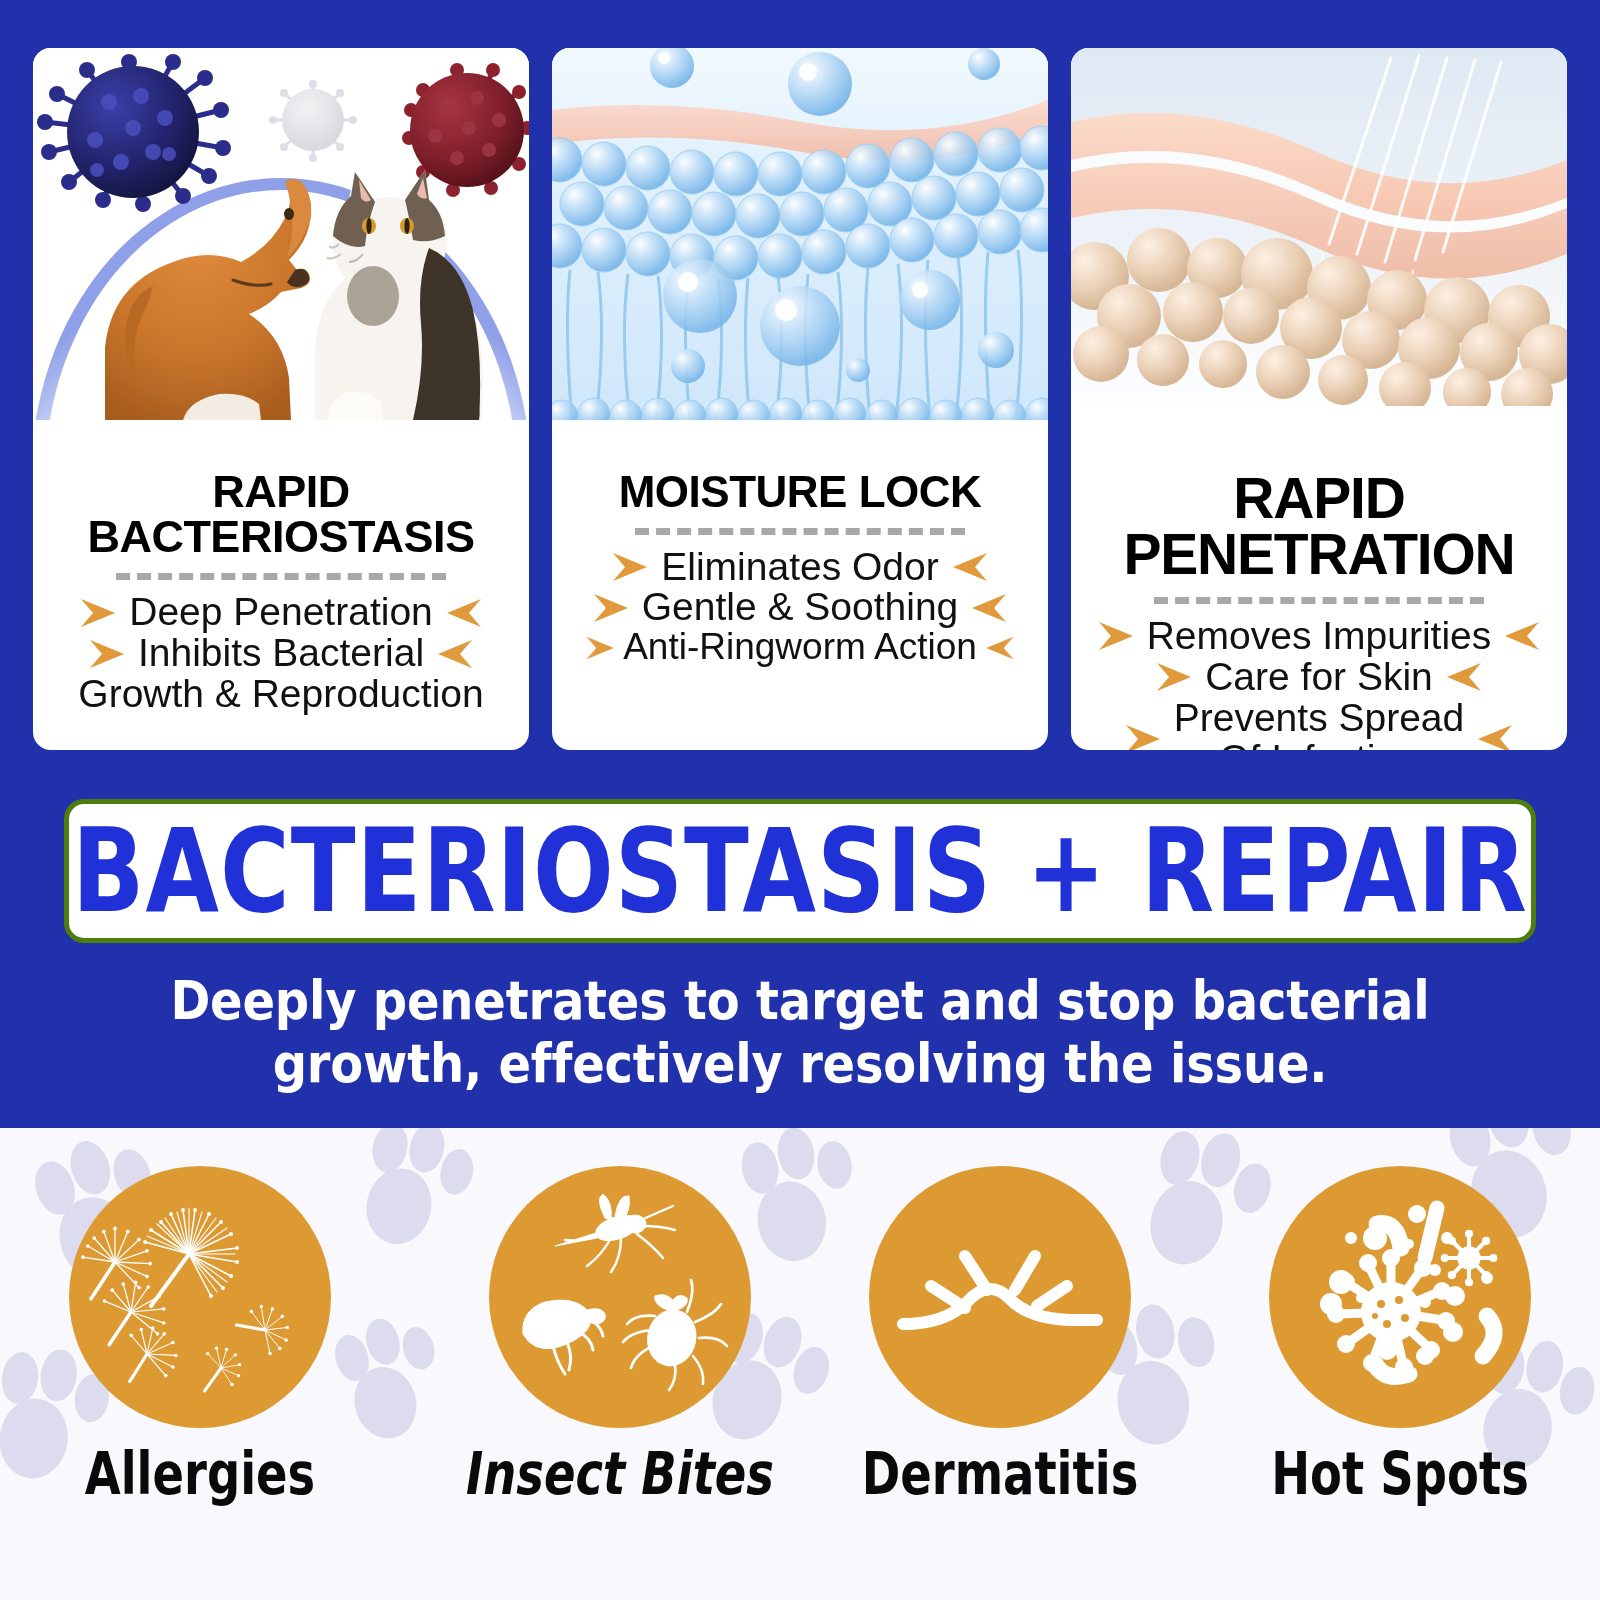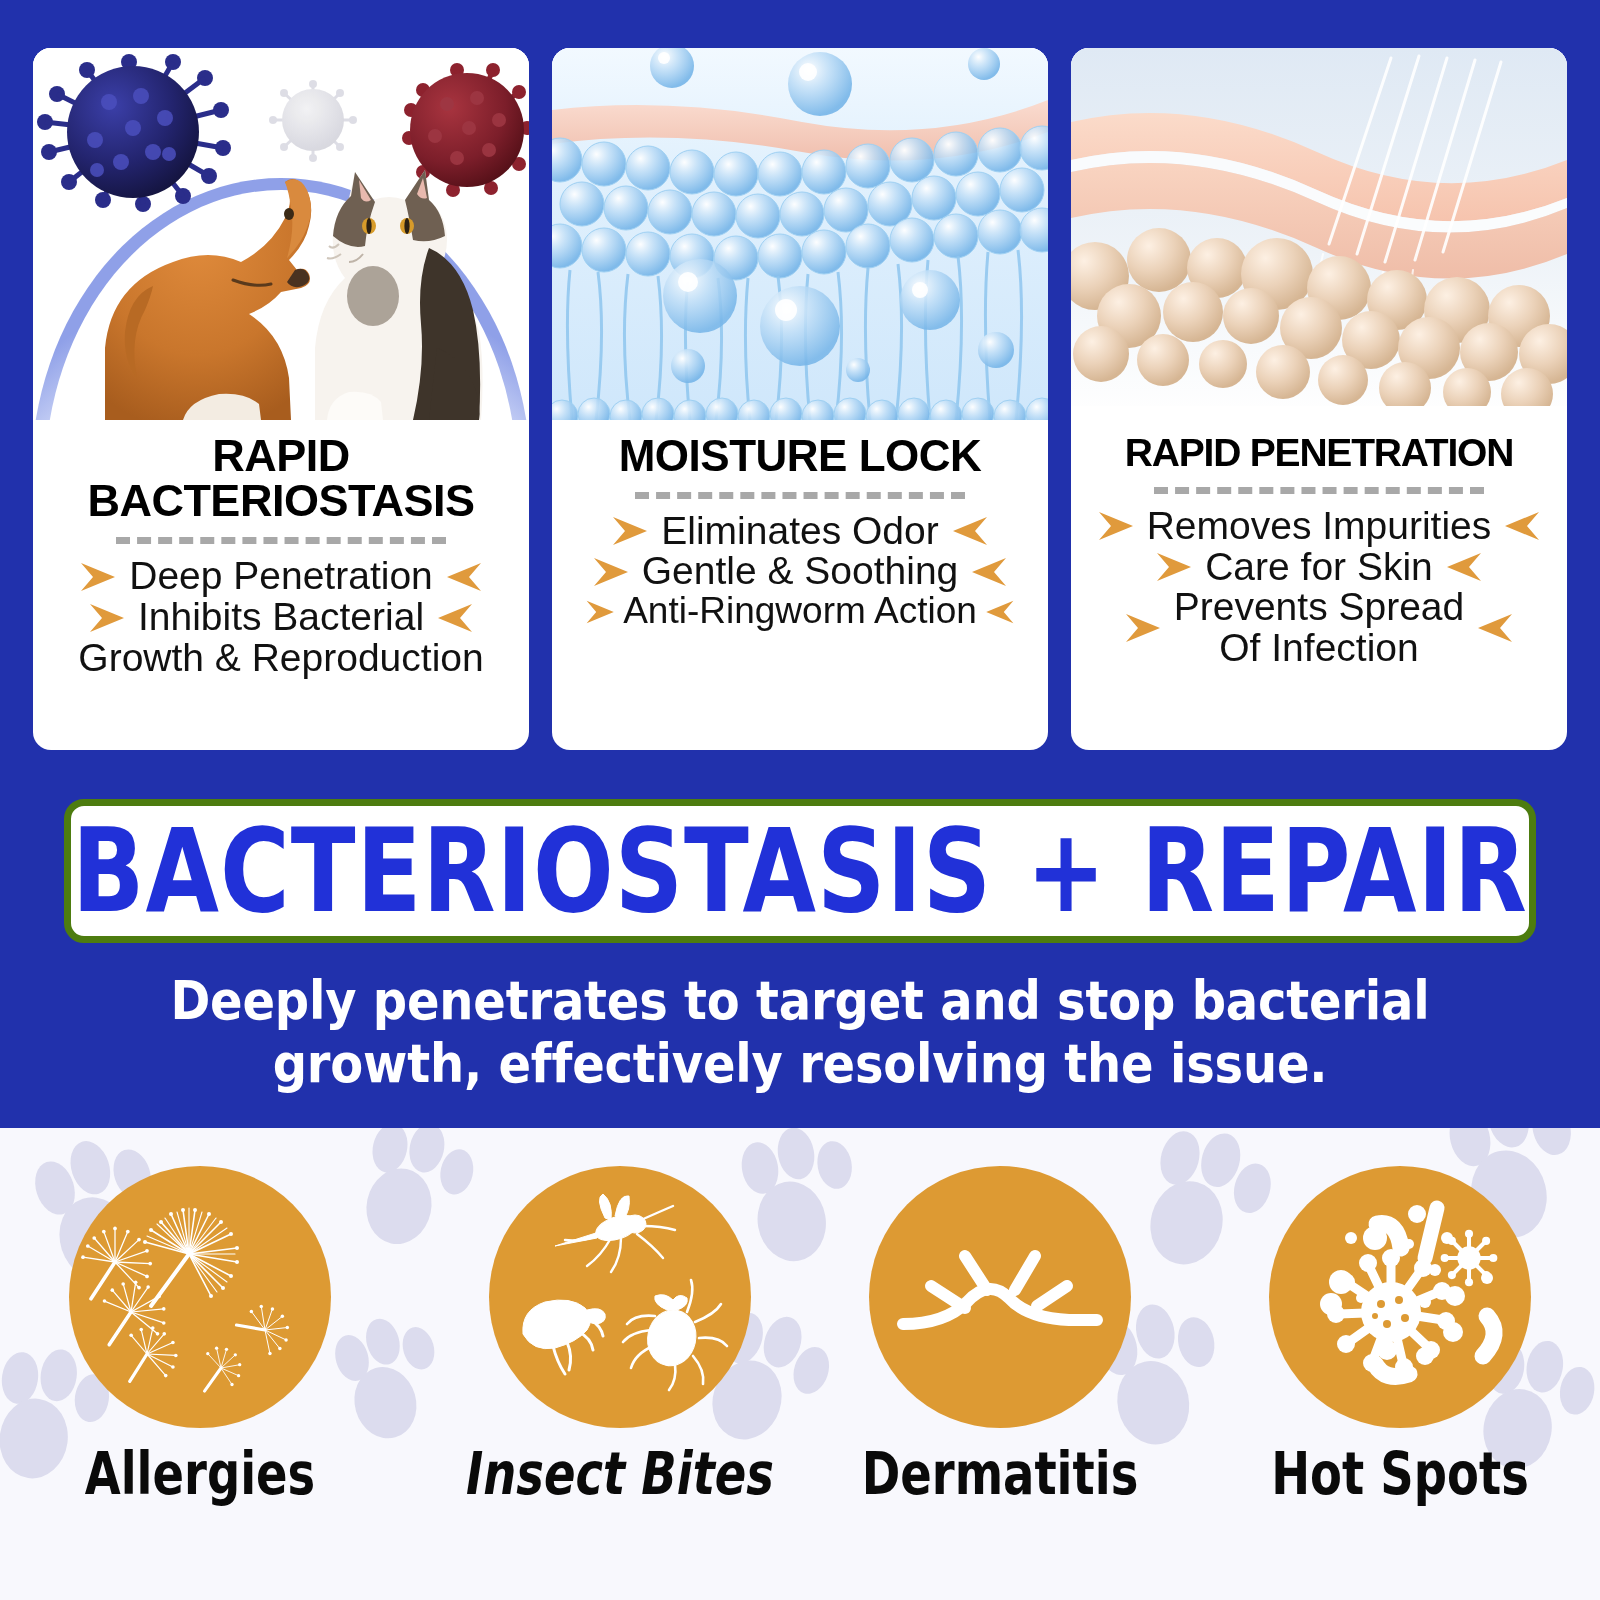--- a/index.html
+++ b/index.html
@@ -56,23 +56,24 @@
     text-align: center;
   }
   .card-title {
     font-family: "Liberation Sans", sans-serif;
     font-weight: bold;
     font-size: 45px;
     line-height: 0.99;
     letter-spacing: -0.5px;
     color: #000000;
     white-space: pre-line;
+    margin-top: 36px;
   }
   .card.c2 .card-title, .card.c3 .card-title { font-size: 44px; text-align: center; }
-  .card.c3 .card-title { font-size: 39px; letter-spacing: -1.2px;}
+  .card.c3 .card-title { font-size: 57px; letter-spacing: -1.2px;}
 
   .dashed {
     width: 330px;
     height: 0;
     margin: 14px auto 10px auto;
     border-top: 7px dashed #A8A8A8;
   }
 
   .bullets { margin: 12px; padding: 0; list-style: none; }
   .bullet {
@@ -89,21 +90,21 @@
   .chev { flex: 0 0 auto; display: block; }
 
   
   .banner {
     position: absolute;
     left: 64px;
     top: 799px;
     width: 1472px;
     height: 144px;
     background: #ffffff;
-    border: 7px solid #4d7c0f;
+    border: 5px solid #4d7c0f;
     border-radius: 20px;
     box-sizing: border-box;
     display: flex;
     align-items: center;
     justify-content: center;
   }
   .banner-text {
     font-family: "DejaVu Sans", sans-serif;
     font-weight: bold;
     font-size: 95px;

